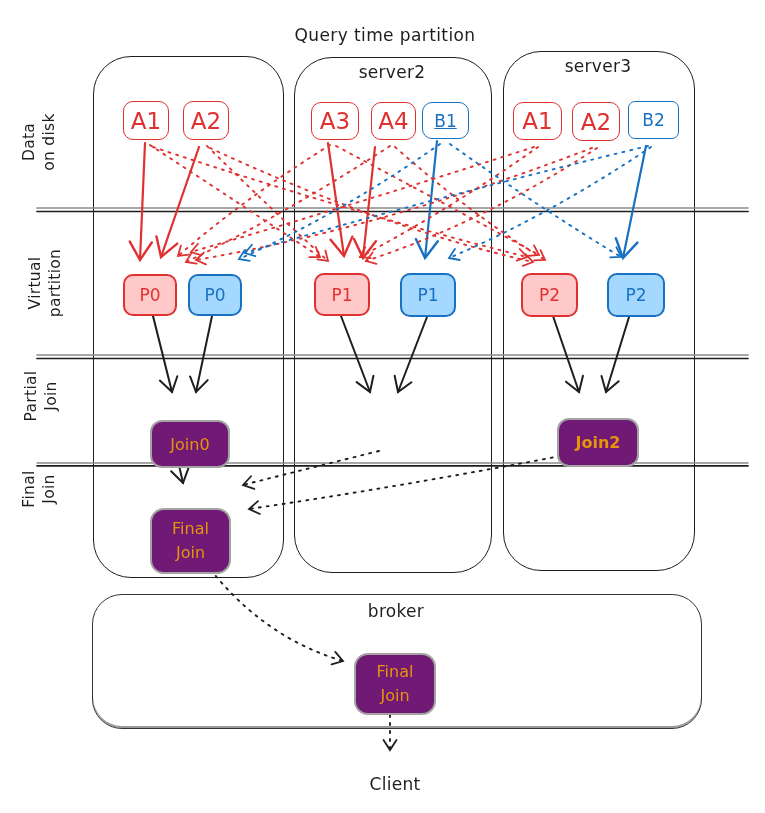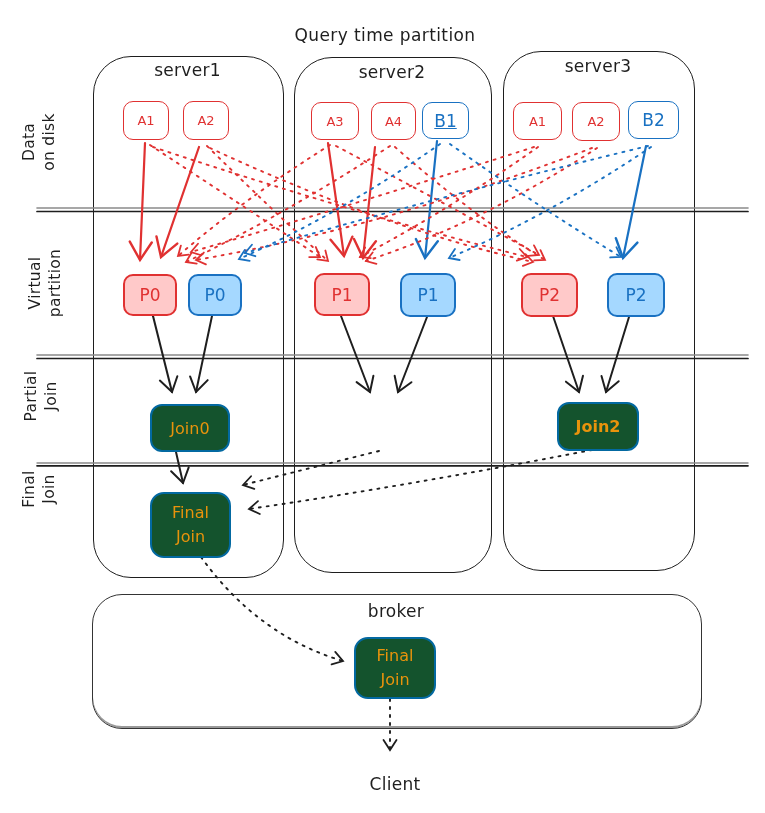--- a/index.html
+++ b/index.html
@@ -13,25 +13,25 @@
   .title{position:absolute;left:255px;top:9px;width:260px;text-align:center;font-size:17px;
          letter-spacing:.4px;z-index:4;margin-top:16px;}
   .free-label{position:absolute;font-size:17px;letter-spacing:.3px;z-index:4;}
   
   .rot-label{position:absolute;transform:rotate(-90deg);display:flex;flex-direction:column;
              align-items:center;justify-content:center;font-size:15.5px;line-height:1.28;
              letter-spacing:.3px;z-index:4;white-space:nowrap;}
   
   .node{position:absolute;display:flex;flex-direction:column;align-items:center;justify-content:center;
         z-index:3;background:#fff;text-align:center;}
-  .red-o{border:1.8px solid #e03131;color:#e03131;border-radius:10px;font-size:13px;text-align:right;}
+  .red-o{border:1.8px solid #e03131;color:#e03131;border-radius:10px;font-size:23px;text-align:right;}
   .blue-o{border:1.8px solid #1971c2;color:#1971c2;border-radius:10px;font-size:17px;}
   .red-f{background:#ffc9c9;border:2.2px solid #e03131;color:#d9480f;border-radius:10px;font-size:17px;color:#e03131;}
   .blue-f{background:#a5d8ff;border:2.2px solid #1971c2;color:#1971c2;border-radius:10px;font-size:17px;}
-  .yellow{background:#14532d;border:2px solid #0369a1;color:#e8930c;border-radius:12px;font-size:16px;}
+  .yellow{background:#701a75;border:2px solid #a3a3a3;color:#e8930c;border-radius:12px;font-size:16px;margin-top:16px;}
   .two-line span{display:block;line-height:1.5;}
   
   #wires{position:absolute;left:0;top:0;z-index:2;pointer-events:none;}
 </style>
 </head>
 <body>
 
 <div id="canvas">
 
   <div class="title">Query time partition</div>
@@ -49,21 +49,20 @@
     <span>Join</span>
   </div>
   <div class="rot-label" style="left:-17px;top:467px;width:114px;height:44px;">
     <span>Final</span>
     <span>Join</span>
   </div>
 
   <div class="server-box" style="left:93px;top:56px;width:189px;height:520px;"></div>
   <div class="server-box" style="left:294px;top:57px;width:196px;height:514px;"></div>
   <div class="server-box" style="left:503px;top:51px;width:190px;height:518px;"></div>
-  <div class="server-label" style="left:93px;top:60px;width:189px;">server1</div>
   <div class="server-label" style="left:294px;top:62px;width:196px;">server2</div>
   <div class="server-label" style="left:503px;top:56px;width:190px;">server3</div>
 
   <div class="broker-box" style="left:92px;top:594px;width:608px;height:133px;"></div>
   <div class="server-label" style="left:92px;top:601px;width:608px;">broker</div>
 
   <svg id="wires" width="765" height="813" viewBox="0 0 765 813">
     <defs>
       <marker id="mRed" markerWidth="26" markerHeight="28" refX="21" refY="14" orient="auto" markerUnits="userSpaceOnUse">
         <path d="M3,3 L21,14 L3,25" fill="none" stroke="#e03131" stroke-width="2.4" stroke-linecap="round"></path>
@@ -146,21 +145,21 @@
     </g>
   </svg>
 
   <div class="node red-o" style="left:123px;top:101px;width:44px;height:37px;">A1</div>
   <div class="node red-o" style="left:183px;top:101px;width:44px;height:37px;">A2</div>
   <div class="node red-o" style="left:311px;top:102px;width:46px;height:36px;">A3</div>
   <div class="node red-o" style="left:371px;top:102px;width:43px;height:36px;">A4</div>
   <div class="node blue-o" style="left:422px;top:102px;width:45px;height:35px;text-decoration:underline;">B1</div>
   <div class="node red-o" style="left:513px;top:102px;width:47px;height:36px;">A1</div>
   <div class="node red-o" style="left:572px;top:102px;width:46px;height:37px;">A2</div>
-  <div class="node blue-o" style="left:628px;top:101px;width:49px;height:36px;">B2</div>
+  <div class="node blue-o" style="left:628px;top:101px;width:49px;height:36px;border-radius:7px;">B2</div>
 
   <div class="node red-f" style="left:123px;top:274px;width:50px;height:38px;">P0</div>
   <div class="node blue-f" style="left:188px;top:274px;width:50px;height:38px;">P0</div>
   <div class="node red-f" style="left:314px;top:273px;width:52px;height:39px;">P1</div>
   <div class="node blue-f" style="left:400px;top:273px;width:52px;height:40px;">P1</div>
   <div class="node red-f" style="left:521px;top:273px;width:53px;height:40px;">P2</div>
   <div class="node blue-f" style="left:607px;top:273px;width:54px;height:40px;">P2</div>
 
   <div class="node yellow" style="left:150px;top:404px;width:76px;height:44px;">Join0</div>
   <div class="node yellow" style="left:557px;top:402px;width:78px;height:45px;font-weight:bold;">Join2</div>

